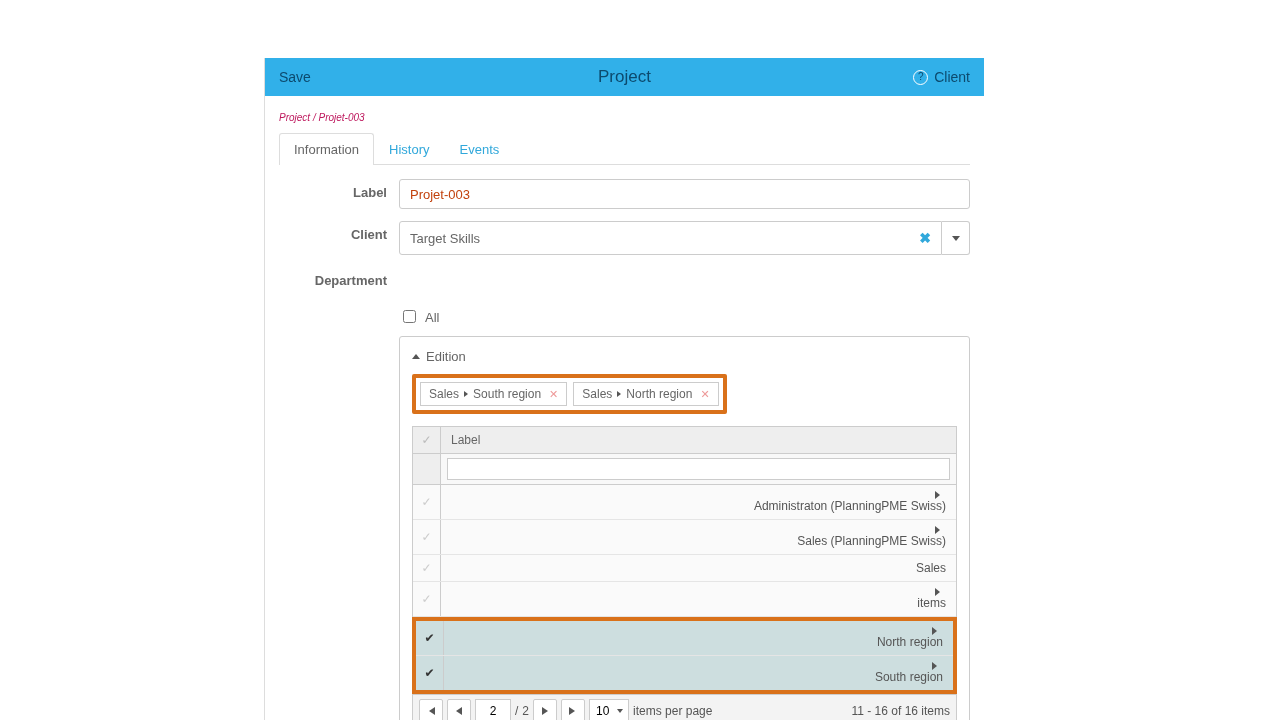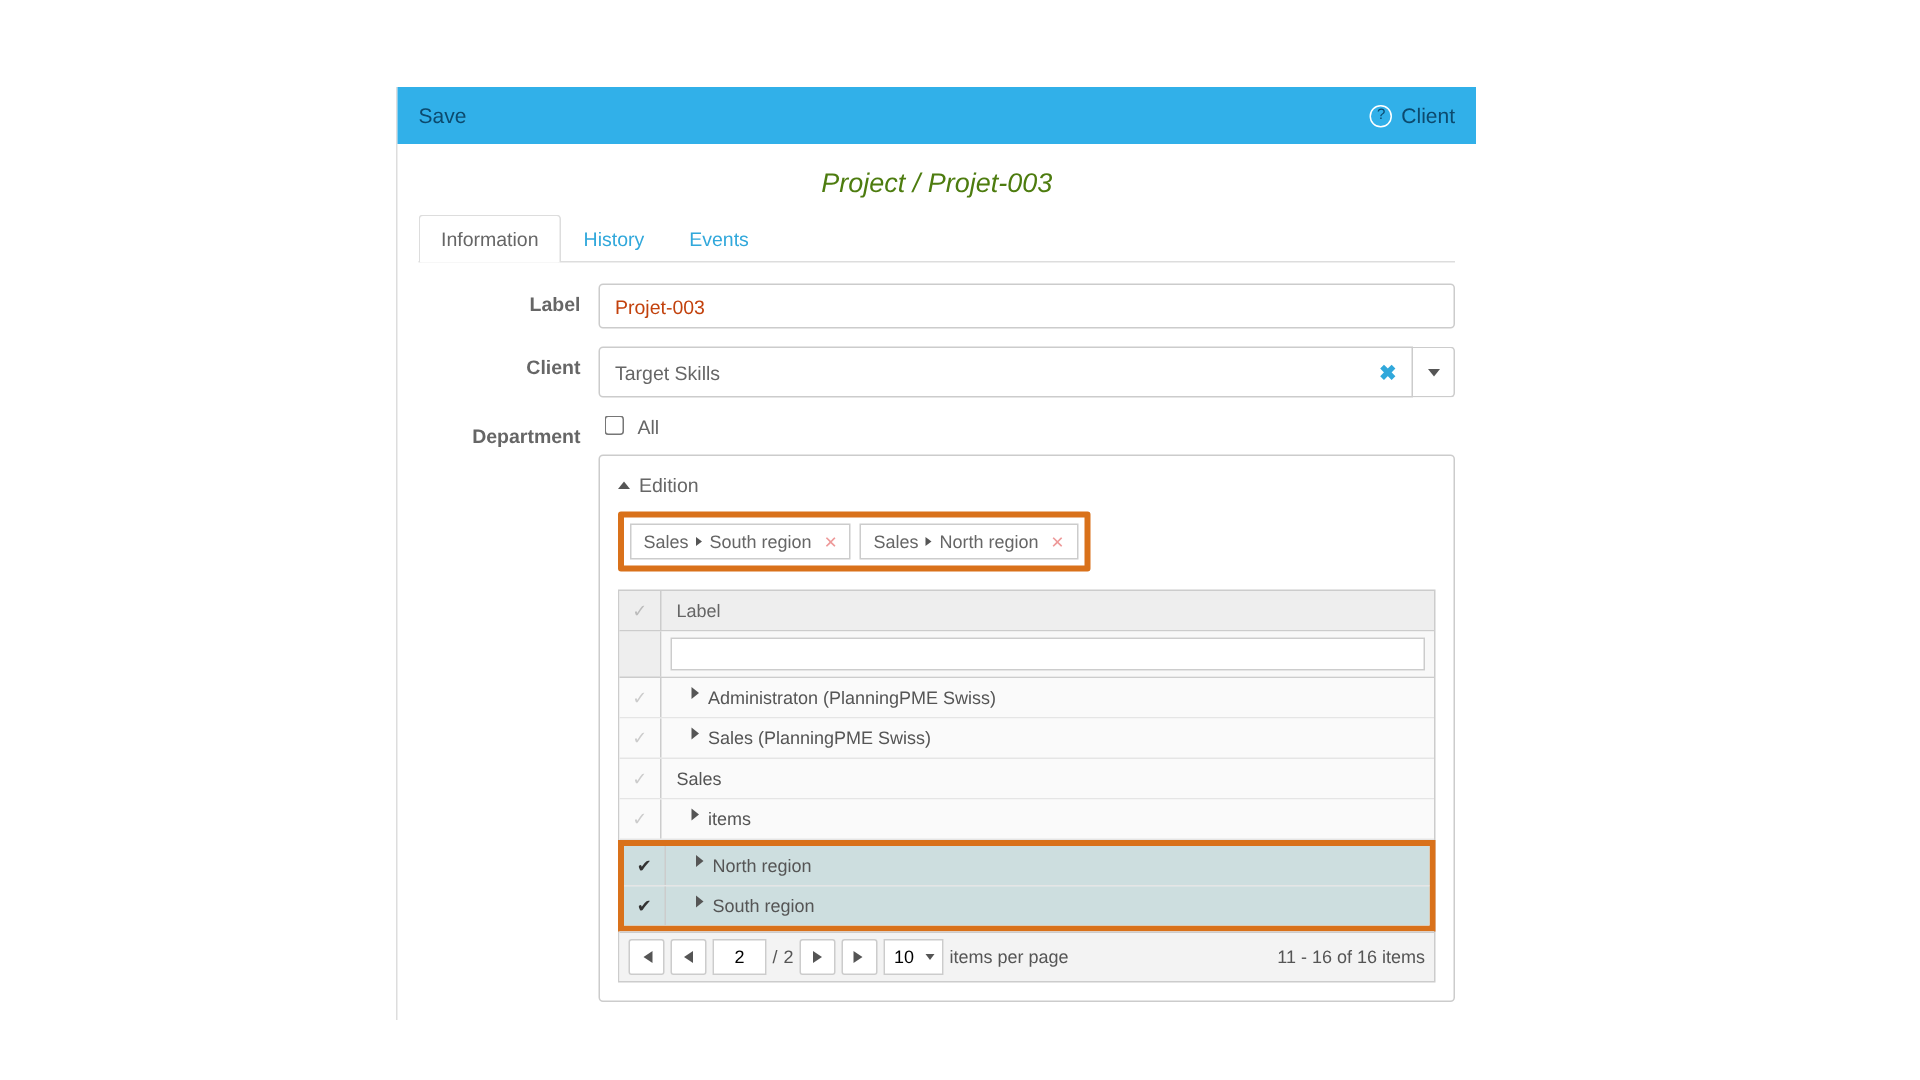--- a/index.html
+++ b/index.html
@@ -32,21 +32,21 @@
     position: relative;
   }
   .titlebar .save { font-size: 14px; cursor: pointer; }
   .titlebar .title { position: absolute; left: 0; right: 0; text-align: center; font-size: 17px; pointer-events: none; }
   .titlebar .cancel { margin-left: auto; font-size: 14px; display: flex; align-items: center; gap: 6px; cursor: pointer; }
   .help-icon {
     display: inline-flex; width: 15px; height: 15px; border: 1.5px solid #fff; border-radius: 50%;
     align-items: center; justify-content: center; font-size: 10px; line-height: 1;
   }
   .body { padding: 10px 14px 0 14px; }
-  .crumb { color: #4d7c0f; font-style: italic; font-size: 18px; margin: 6px 0 10px 0; text-align: center; }
+  .crumb { color: #be185d; font-style: italic; font-size: 10px; margin: 6px 0 10px 0; }
   .tabs { display: flex; border-bottom: 1px solid #ddd; }
   .tab {
     padding: 8px 14px; font-size: 13px; color: #31a8db; cursor: pointer;
     border: 1px solid transparent; border-bottom: none; margin-bottom: -1px;
   }
   .tab.active { color: #666; background: #fff; border-color: #ddd; border-radius: 3px 3px 0 0; }
   .form { margin-top: 14px; }
   .row { display: flex; align-items: flex-start; margin-bottom: 12px; }
   .row .lbl { width: 120px; text-align: right; font-weight: bold; color: #666; padding-top: 6px; font-size: 13px; padding-right: 12px;}
   .row .ctl { flex: 1; }
@@ -62,40 +62,40 @@
   }
   .combo-x { color: #31a8db; font-weight: bold; cursor: pointer; font-size: 14px;}
   .combo-caret {
     width: 28px; border: 1px solid #ccc; border-left: none; border-radius: 0 3px 3px 0;
     display: flex; align-items: center; justify-content: center; cursor: pointer;
   }
   .caret-down { width: 0; height: 0; border-left: 4px solid transparent; border-right: 4px solid transparent; border-top: 5px solid #555; }
   .caret-up { width: 0; height: 0; border-left: 4px solid transparent; border-right: 4px solid transparent; border-bottom: 5px solid #555; }
   .caret-r { width: 0; height: 0; border-top: 4px solid transparent; border-bottom: 4px solid transparent; border-left: 5px solid #555; display:inline-block; margin-right:6px; vertical-align: middle;}
   .dept-ctl { flex: 1; }
-  .dept-all { display: flex; align-items: flex-start; gap: 6px; color: #666; margin-bottom: 10px; font-size: 13px;}
+  .dept-all { display: flex; align-items: flex-start; gap: 6px; color: #666; margin-bottom: 10px; font-size: 13px; margin-top: 43px;}
   .dept-panel { border: 1px solid #ccc; border-radius: 3px; padding: 12px; }
   .edition-hdr { display: flex; align-items: center; gap: 6px; color: #666; font-size: 13px; margin-bottom: 10px; cursor:pointer;}
   .chips { display: flex; gap: 6px; padding:4px; border: 4px solid #d9711a; border-radius:2px; width: fit-content; }
   .chip {
     border: 1px solid #ccc; padding: 4px 8px; font-size: 12px; color: #666; display: flex; align-items: center; gap: 5px;
     background: #fff;
   }
   .chip .sep { width:0; height:0; border-top:3px solid transparent; border-bottom:3px solid transparent; border-left:4px solid #555;}
   .chip .rm { color: #e99; cursor: pointer; font-size: 11px; margin-left: 3px;}
   .grid { margin-top: 12px; border: 1px solid #ccc; }
   .ghdr { display: flex; background: #eee; border-bottom: 1px solid #ccc; }
   .sel-col { width: 28px; display: flex; align-items: center; justify-content: center; border-right: 1px solid #ccc; color:#bbb;}
   .lbl-col { flex: 1; padding: 6px 10px; color:#666; font-size:12px;}
   .filter-row .lbl-col { padding: 4px 6px; background:#f8f8f8;}
   .filter-row input { width: 100%; height: 22px; border: 1px solid #ccc; padding: 0 6px; font-size:12px;}
   .gridrow { display: flex; border-bottom: 1px solid #e5e5e5; background:#fafafa; min-height:26px;}
   .gridrow:last-child { border-bottom:none;}
   .gridrow .sel-col { color:#ccc; font-size:12px;}
-  .gridrow .lbl-col { color:#555; font-size:12px; display:flex; align-items:flex-start;}
+  .gridrow .lbl-col { color:#555; font-size:12px; display:flex; align-items:flex-end;flex-direction:column;}
   .gridrow.child .lbl-col::before { content:""; display:inline-block; width:10px;}
   .sel-mark { font-size:12px;}
   .hlrow { background: #cddedf !important; }
   .hlrow .sel-col { color:#333 !important; }
   .hl-group { border: 4px solid #d9711a; margin: 0 -1px; }
   .pager { display:flex; align-items:center; padding:4px 6px; background:#f3f3f3; border-top:1px solid #ccc; gap:4px; font-size:12px; color:#555;}
   .pbtn { width:24px; height:24px; border:1px solid #ccc; background:#fff; display:flex; align-items:center; justify-content:center; cursor:pointer; color:#555; border-radius:2px;}
   .pnum { width:36px; height:24px; border:1px solid #ccc; text-align:center; font-size:12px;}
   .psel { height:24px; border:1px solid #ccc; font-size:12px; padding: 0 18px 0 6px; appearance:none; background:#fff;}
   .psel-wrap { position:relative; display:inline-block;}
@@ -104,20 +104,21 @@
   svg.ico { width:10px; height:10px; }
 </style>
 </head>
 <body>
 
 <div class="stage">
   <div class="dialog">
 
     <div class="titlebar">
       <span class="save">Save</span>
+      <span class="title">Project</span>
       <span class="cancel">
         <span class="help-icon">?</span>
         <span>Client</span>
       </span>
     </div>
 
     <div class="body">
       <div class="crumb">Project / Projet-003</div>
 
       <div class="tabs">

